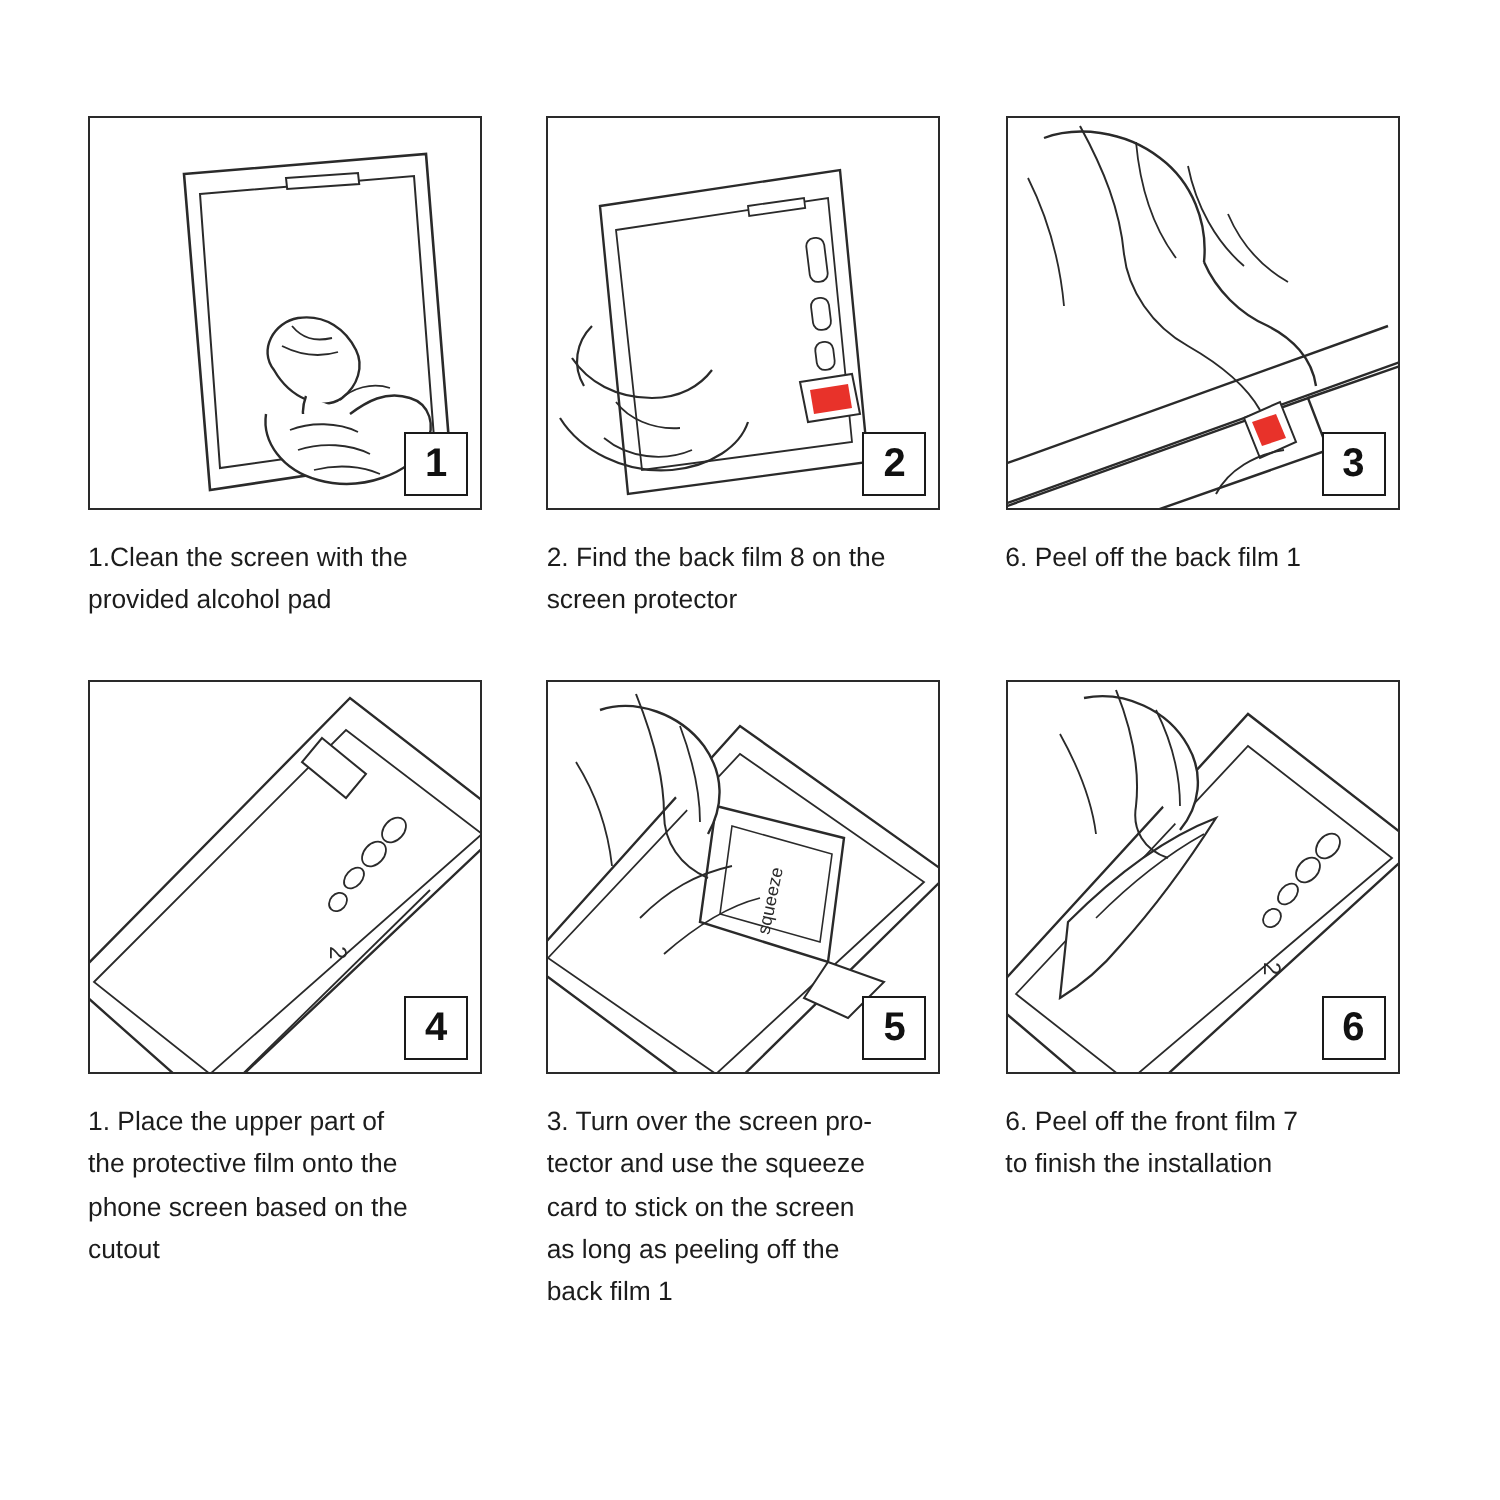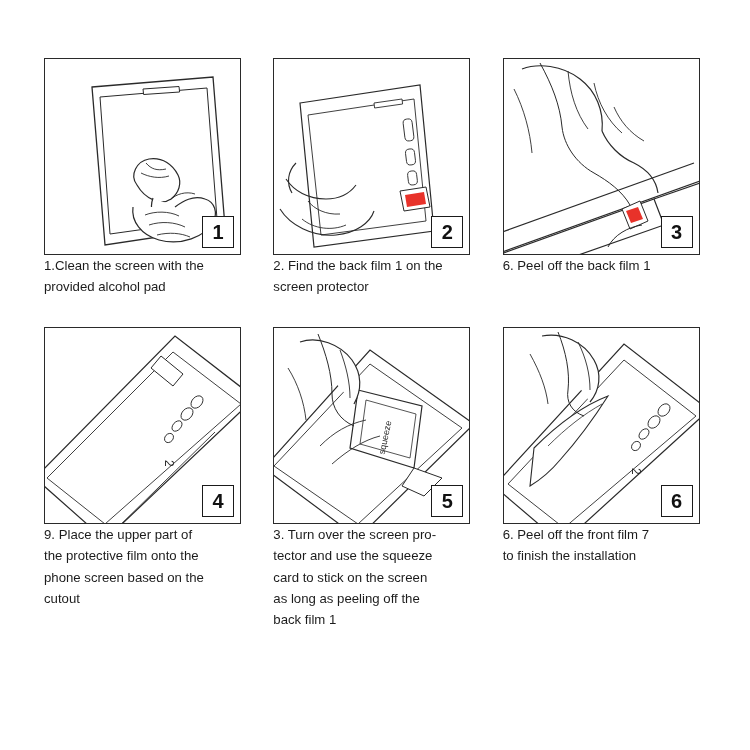--- a/index.html
+++ b/index.html
@@ -57,20 +57,21 @@
     display: flex;
     align-items: center;
     justify-content: center;
     font-size: 20px;
     font-weight: bold;
     line-height: 1;
     color: #111;
     font-family: "Liberation Sans", sans-serif;
   }
   .caption {
+    margin-top: 13px;
     font-size: 13.2px;
     line-height: 1.62;
     color: #1c1c1c;
     padding-right: 4px;
     white-space: pre-line;
   }
   .row2 {
     margin-top: 29px;
   }
   .red {
@@ -126,21 +127,21 @@
           <path class="red" d="M131 136 L150 133 L152 145 L133 148 Z" fill="#e8322a" stroke="none"></path>
 
           <path d="M12 120 C20 132, 34 140, 52 140 C66 140, 76 134, 82 126" stroke="#2a2a2a" stroke-width="1.1"></path>
           <path d="M6 150 C16 166, 38 178, 62 176 C82 174, 96 164, 100 152" stroke="#2a2a2a" stroke-width="1.1"></path>
           <path d="M22 104 C14 112, 12 124, 18 134" stroke="#2a2a2a" stroke-width="1.1"></path>
           <path d="M34 142 C40 150, 52 156, 66 155" stroke="#2a2a2a" stroke-width="0.9"></path>
           <path d="M28 160 C40 170, 58 172, 72 166" stroke="#2a2a2a" stroke-width="0.9"></path>
         </svg>
         <div class="badge">2</div>
       </div>
-      <div class="caption">2. Find the back film 1 on the
+      <div class="caption">2. Find the back film 8 on the
 screen protector</div>
     </div>
 
     <div class="step">
       <div class="panel">
         <svg width="197" height="197" viewBox="0 0 197 197" fill="none" stroke="#2a2a2a" stroke-width="1.2">
 
           <path d="M-6 196 L150 140 L160 166 L6 220 Z" fill="#fff" stroke="#2a2a2a" stroke-width="1.2"></path>
           <path d="M-10 176 L190 104" stroke="#2a2a2a" stroke-width="1.2"></path>
           <path d="M-10 196 L196 122" stroke="#2a2a2a" stroke-width="1.2"></path>
@@ -179,21 +180,21 @@
           <ellipse cx="142" cy="86" rx="5" ry="7" fill="#fff" stroke="#2a2a2a" stroke-width="0.9" transform="rotate(42 142 86)"></ellipse>
           <ellipse cx="132" cy="98" rx="4" ry="6" fill="#fff" stroke="#2a2a2a" stroke-width="0.9" transform="rotate(42 132 98)"></ellipse>
           <ellipse cx="124" cy="110" rx="4" ry="5" fill="#fff" stroke="#2a2a2a" stroke-width="0.9" transform="rotate(42 124 110)"></ellipse>
 
           <path d="M60 212 L170 104" stroke="#2a2a2a" stroke-width="0.9"></path>
 
           <text x="120" y="132" font-family="Liberation Sans, sans-serif" font-size="12" fill="#2a2a2a" stroke="none" transform="rotate(90 120 132)">2</text>
         </svg>
         <div class="badge">4</div>
       </div>
-      <div class="caption">9. Place the upper part of
+      <div class="caption">1. Place the upper part of
 the protective film onto the
 phone screen based on the
 cutout</div>
     </div>
 
     <div class="step">
       <div class="panel">
         <svg width="197" height="197" viewBox="0 0 197 197" fill="none" stroke="#2a2a2a" stroke-width="1.2">
 
           <path d="M-10 140 L96 22 L200 96 L84 210 Z" fill="#fff" stroke="#2a2a2a" stroke-width="1.2"></path>

